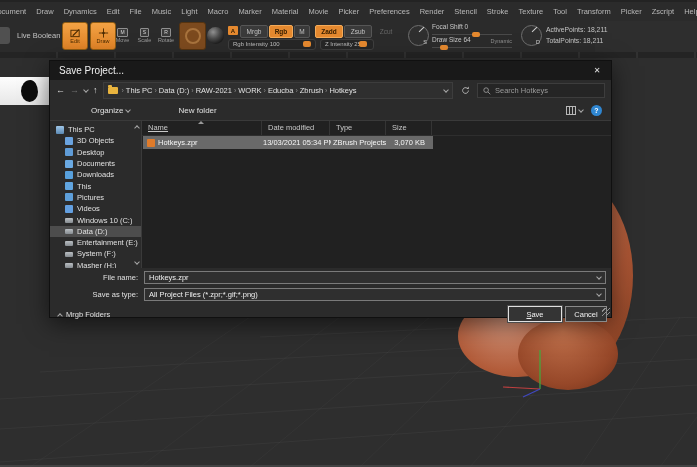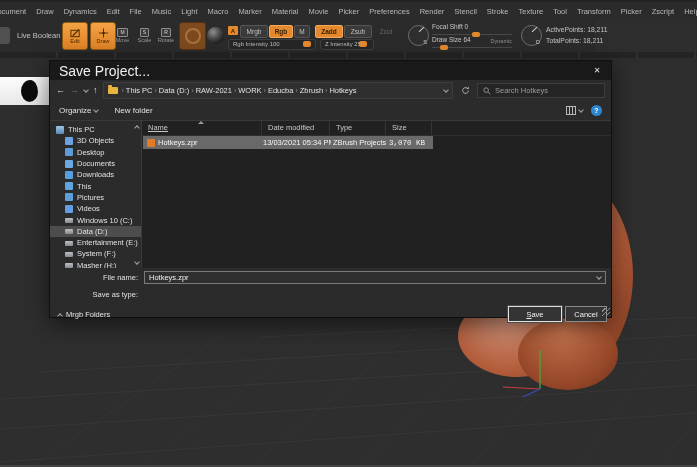--- a/index.html
+++ b/index.html
@@ -60,21 +60,21 @@
      background:radial-gradient(circle at 45% 18%,#c0714c,#974829 65%,#74321a 95%);}
   .axissvg{position:absolute;left:500px;top:284px;z-index:1;}
   .alpha-strip{position:absolute;left:0;top:19px;width:49px;height:28px;z-index:1;
      background:linear-gradient(180deg,#fdfdfd,#e7e7e7);}
   .alpha-blob{position:absolute;left:21px;top:3px;width:17px;height:22px;background:#0c0c0c;
      border-radius:55% 45% 50% 50%/50% 55% 45% 50%;}
   
   .dialog{position:absolute;left:49px;top:2px;width:563px;height:258px;background:#2b2b2b;border:1px solid #101010;
           box-shadow:0 6px 22px rgba(0,0,0,.55);z-index:2;display:flex;flex-direction:column;box-sizing:border-box;}
   .titlebar{height:19px;background:#191919;display:flex;align-items:center;flex:none;}
-  .dtitle{font-size:14px;color:#f0f0f0;padding-left:9px;}
+  .dtitle{font-size:10px;color:#f0f0f0;padding-left:9px;}
   .closebtn{margin-left:auto;width:28px;height:19px;display:flex;align-items:center;justify-content:center;
             font-size:8px;color:#e0e0e0;}
   .navrow{height:21px;display:flex;align-items:center;padding:0 6px;gap:5px;flex:none;}
   .navarrow{font-size:9px;line-height:9px;}
   .chv{display:inline-block;width:4px;height:4px;border-right:1px solid #a8a8a8;border-bottom:1px solid #a8a8a8;}
   .chv.down{transform:rotate(45deg);margin-top:-2px;}
   .chv.up{transform:rotate(-135deg);margin-top:2px;}
   .chv.sm{width:3px;height:3px;}
   .breadcrumb{flex:1;height:15px;border:1px solid #3d3d3d;background:#2f2f2f;display:flex;align-items:center;
               padding:0 4px;gap:2px;overflow:hidden;}
@@ -84,21 +84,21 @@
   .bsep{font-size:7px;color:#8a8a8a;}
   .blabel{font-size:7.5px;color:#e2e2e2;white-space:nowrap;}
   .bc-chev{margin-left:auto;flex:none;}
   .refreshbtn{width:14px;height:15px;display:flex;align-items:center;justify-content:center;flex:none;}
   .searchbox{width:128px;height:15px;border:1px solid #3d3d3d;background:#252525;display:flex;align-items:center;
              gap:4px;padding:0 5px;box-sizing:border-box;flex:none;}
   .searchbox input{background:transparent;border:none;outline:none;font-size:7.5px;color:#cfcfcf;width:100px;
                    font-family:"Liberation Sans",sans-serif;padding:0;}
   .searchbox input::placeholder{color:#9a9a9a;}
   .cmdrow{height:19px;display:flex;align-items:center;padding:0 9px;gap:16px;border-bottom:1px solid #3a3a3a;flex:none;}
-  .cmditem{display:flex;align-items:center;gap:3px;font-size:8px;color:#e0e0e0;}
+  .cmditem{display:flex;align-items:center;gap:3px;font-size:8px;color:#e0e0e0;margin-left:32px;}
   .cmdright{margin-left:auto;display:flex;align-items:center;gap:8px;}
   .helpcirc{width:11px;height:11px;border-radius:50%;background:#2f86d1;color:#fff;font-size:7px;font-weight:bold;
             display:flex;align-items:center;justify-content:center;}
   .dbody{height:147px;display:flex;flex:none;}
   .sidebar{width:92px;background:#2b2b2b;border-right:1px solid #3a3a3a;padding-top:3px;box-sizing:border-box;
            position:relative;overflow:hidden;flex:none;}
   .sb-item{height:11.3px;display:flex;align-items:center;gap:4px;padding-left:6px;font-size:7.5px;color:#e0e0e0;white-space:nowrap;}
   .sb-item.ind{padding-left:15px;}
   .sb-item.sel{background:#4d4d4d;}
   .ic{width:8px;height:8px;border-radius:1px;flex:none;}
@@ -454,34 +454,38 @@
             <div class="hcell" style="width:46px;">Size</div>
           </div>
           <div class="sortcaret"></div>
           <div class="frow">
             <div class="fcell" style="width:120px;display:flex;align-items:center;">
               <span class="zpricon"></span>
               <span>Hotkeys.zpr</span>
             </div>
             <div class="fcell" style="width:68px;">13/03/2021 05:34 PM</div>
             <div class="fcell" style="width:56px;padding-left:2px;">ZBrush Projects</div>
-            <div class="fcell" style="width:42px;text-align:right;padding-right:4px;font-family:Liberation Mono, monospace;">3,070 KB</div>
+            <div class="fcell" style="width:42px;text-align:right;padding-right:4px;">3,070 KB</div>
           </div>
         </div>
       </div>
 
       <div class="fieldrow">
         <span class="flabel">File name:</span>
         <div class="combo">
           <input value="Hotkeys.zpr" style="">
           <span class="chv down sm"></span>
         </div>
       </div>
       <div class="fieldrow">
         <span class="flabel">Save as type:</span>
+        <div class="combo">
+          <span class="cval">All Project Files (*.zpr;*.gif;*.png)</span>
+          <span class="chv down sm"></span>
+        </div>
       </div>
 
       <div class="dfooter">
         <span class="hidefolders">
           <span class="chv up sm"></span>
           <span>Mrgb Folders</span>
         </span>
         <div class="dlgbtn savebtn">
           <span><span class="u">S</span><span>ave</span></span>
         </div>

